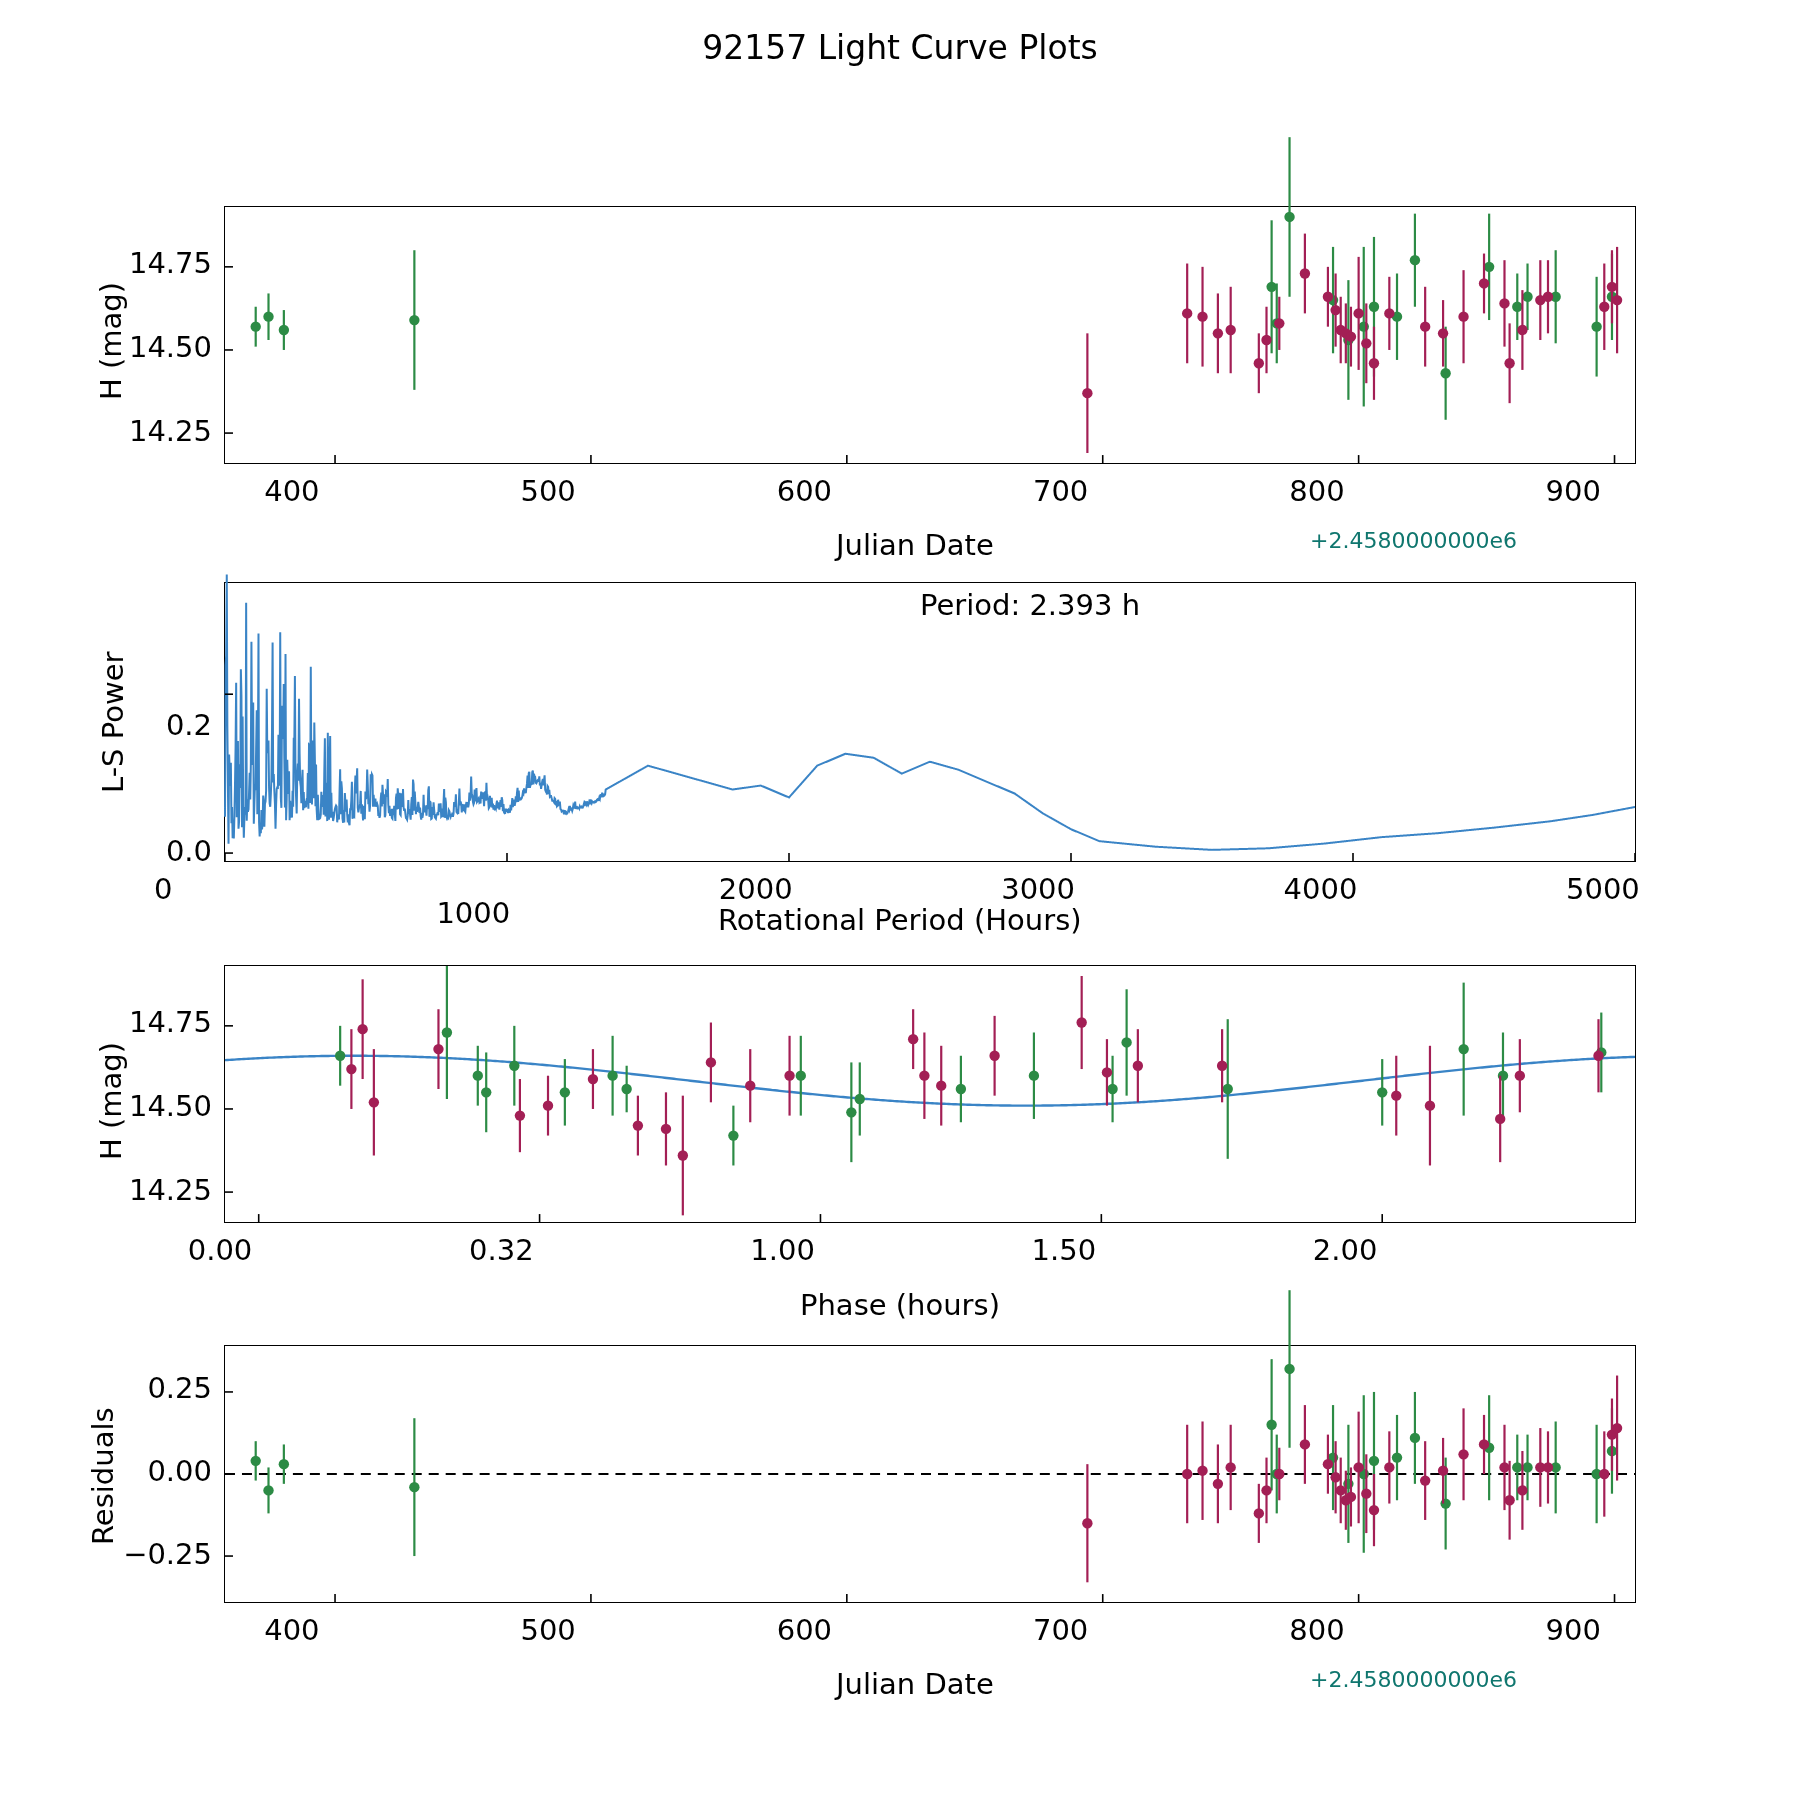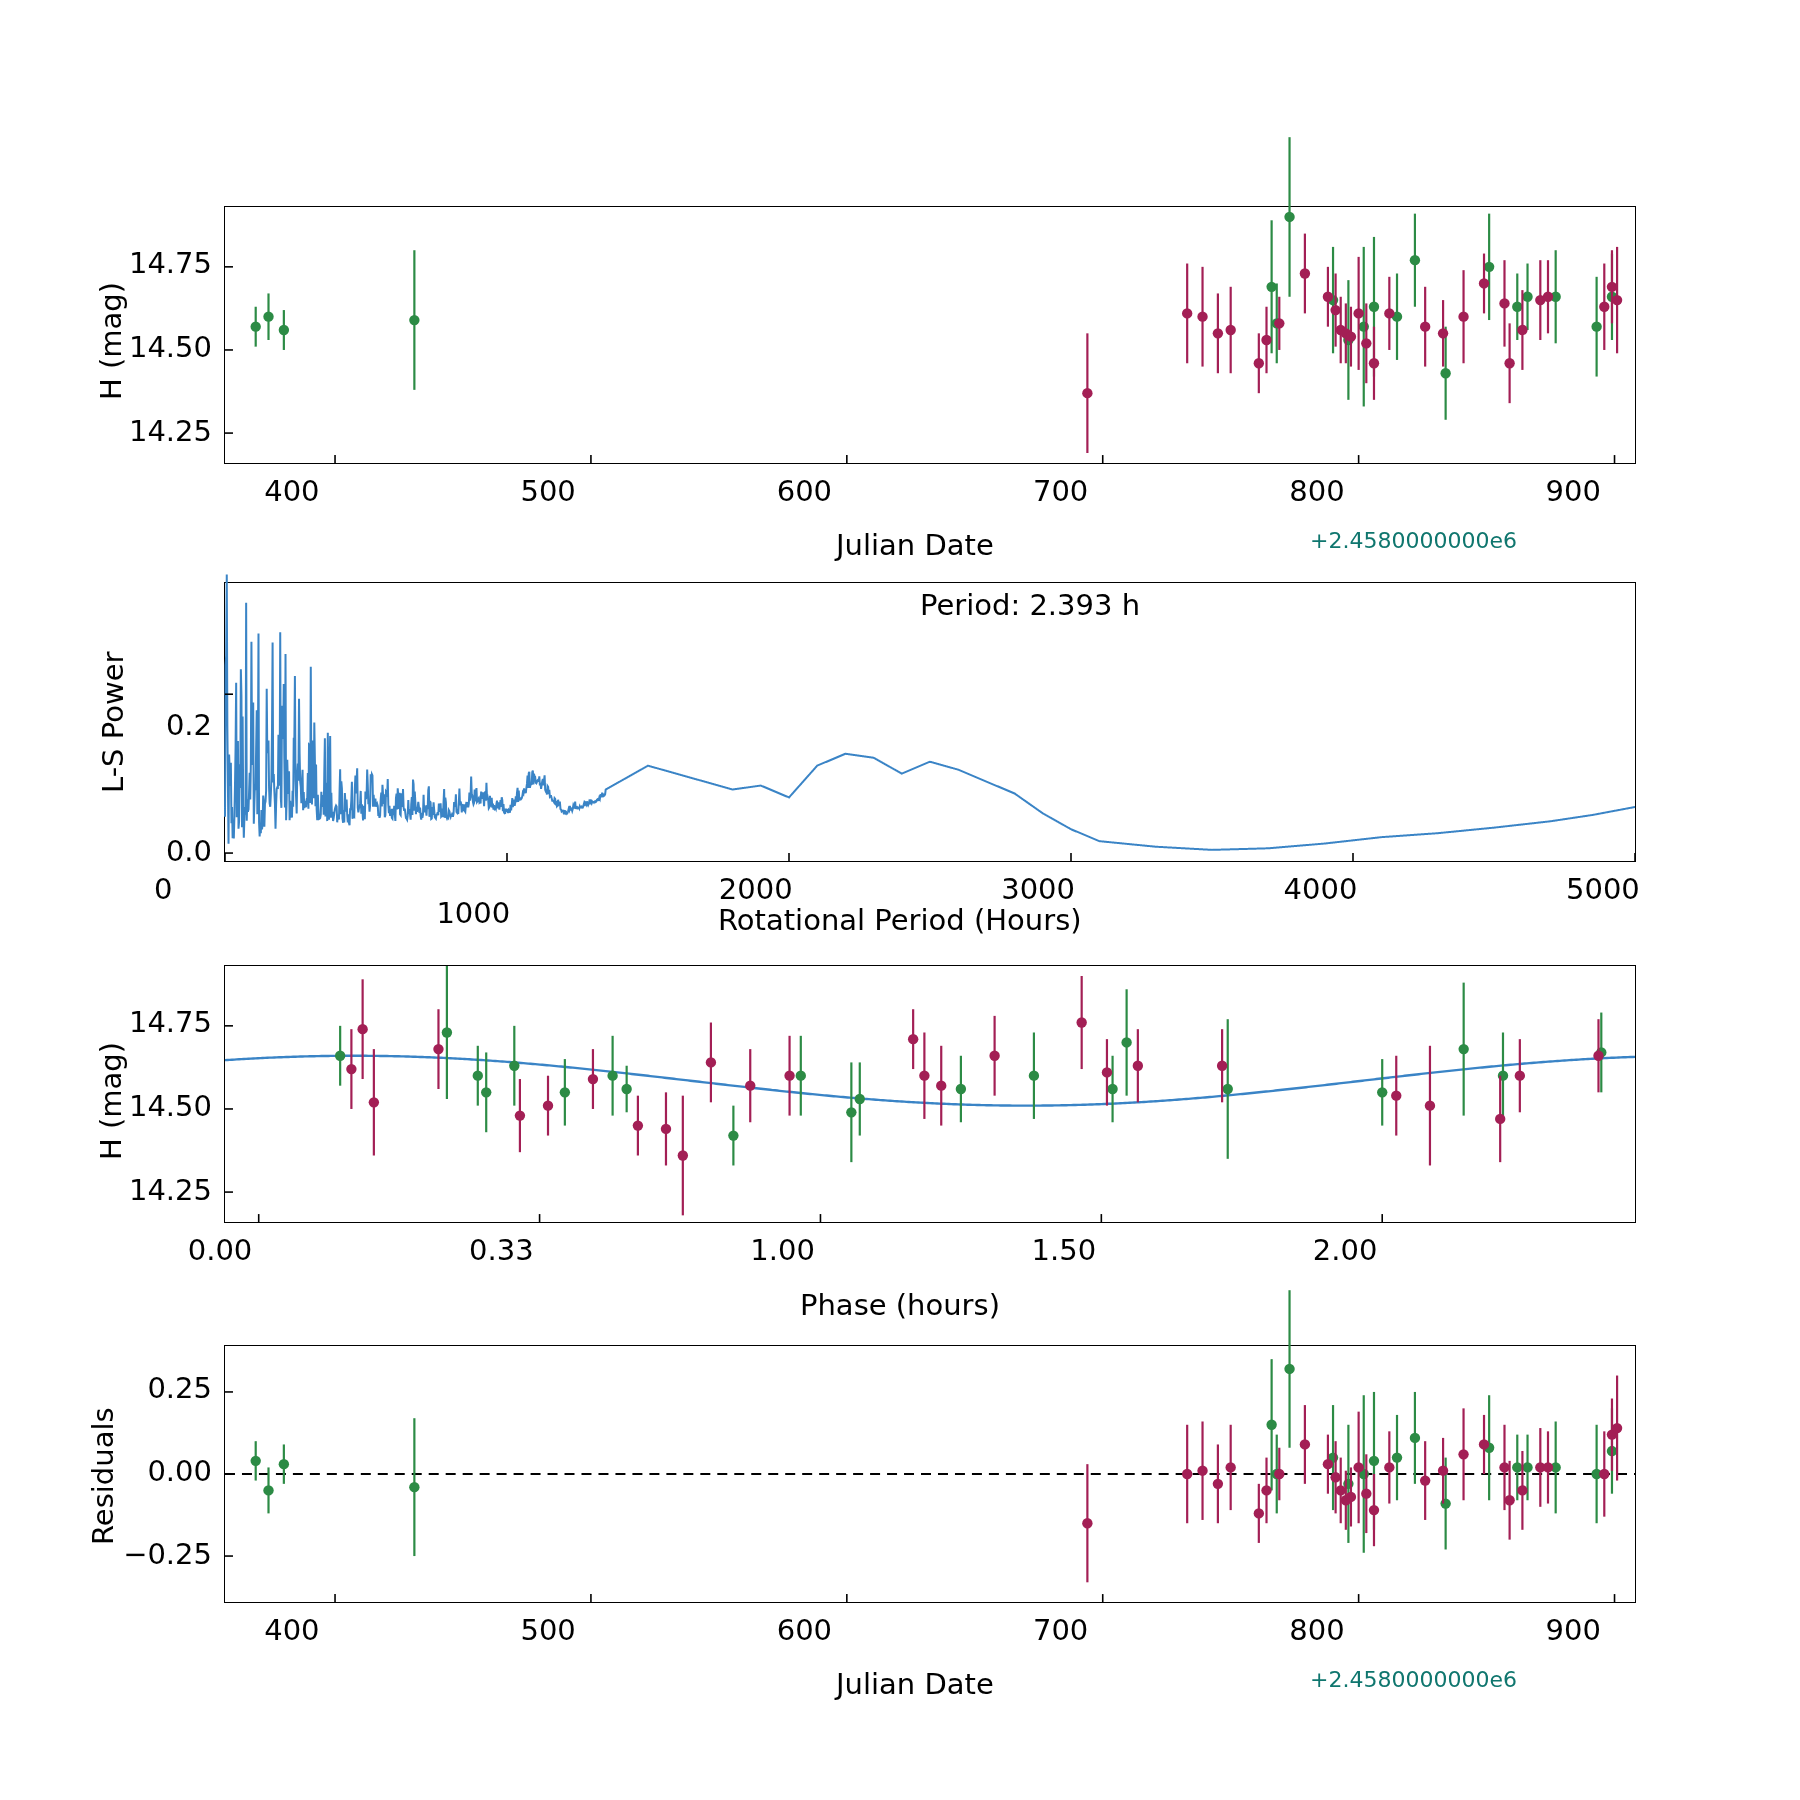--- a/index.html
+++ b/index.html
@@ -70,20 +70,21 @@
     font-size: 29px;
     color: #000;
     white-space: nowrap;
   }
 </style>
 </head>
 <body>
 
 <div id="figure">
 
+  <div class="fig-title">92157 Light Curve Plots</div>
 
   <div class="panel" id="panel-lightcurve" style="left:224px; top:206px; width:1412px; height:258px;">
     <svg id="svg-lightcurve" viewBox="0 0 1412 258" preserveAspectRatio="none">
         <g>
           <line x1="30.7513611615245" y1="100.5194805194802" x2="30.7513611615245" y2="140.7272727272728" stroke="#2c8b45" stroke-width="2.2"></line>
           <circle cx="30.7513611615245" cy="120.62337662337649" r="5.2" fill="#2c8b45"></circle>
           <line x1="43.56442831215971" y1="87.11688311688309" x2="43.56442831215971" y2="134.02597402597422" stroke="#2c8b45" stroke-width="2.2"></line>
           <circle cx="43.56442831215971" cy="110.57142857142867" r="5.2" fill="#2c8b45"></circle>
           <line x1="58.94010889292196" y1="103.87012987012952" x2="58.94010889292196" y2="144.07792207792207" stroke="#2c8b45" stroke-width="2.2"></line>
           <circle cx="58.94010889292196" cy="123.97402597402578" r="5.2" fill="#2c8b45"></circle>
@@ -458,21 +459,21 @@
       <div class="tick y" style="left: 52px; top: 246.312px; width: 160px;">14.75</div>
       <div class="tick x" style="left: 154px; top: 872px; width: 140px;">0</div>
       <div class="tick x" style="left: 436.4px; top: 896px; width: 140px;">1000</div>
       <div class="tick x" style="left: 718.8px; top: 872px; width: 140px;">2000</div>
       <div class="tick x" style="left: 1001.2px; top: 872px; width: 140px;">3000</div>
       <div class="tick x" style="left: 1283.6px; top: 872px; width: 140px;">4000</div>
       <div class="tick x" style="left: 1566px; top: 872px; width: 140px;">5000</div>
       <div class="tick y" style="left: 52px; top: 834px; width: 160px;">0.0</div>
       <div class="tick y" style="left: 52px; top: 708px; width: 160px;">0.2</div>
       <div class="tick x" style="left: 187.753px; top: 1233px; width: 140px;">0.00</div>
-      <div class="tick x" style="left: 469.028px; top: 1233px; width: 140px;">0.33</div>
+      <div class="tick x" style="left: 469.028px; top: 1233px; width: 140px;">0.32</div>
       <div class="tick x" style="left: 750.303px; top: 1233px; width: 140px;">1.00</div>
       <div class="tick x" style="left: 1031.58px; top: 1233px; width: 140px;">1.50</div>
       <div class="tick x" style="left: 1312.85px; top: 1233px; width: 140px;">2.00</div>
       <div class="tick y" style="left: 52px; top: 1172.84px; width: 160px;">14.25</div>
       <div class="tick y" style="left: 52px; top: 1089.08px; width: 160px;">14.50</div>
       <div class="tick y" style="left: 52px; top: 1005.31px; width: 160px;">14.75</div>
       <div class="tick x" style="left: 264.192px; top: 1613px; width: 140px;">400</div>
       <div class="tick x" style="left: 520.454px; top: 1613px; width: 140px;">500</div>
       <div class="tick x" style="left: 776.715px; top: 1613px; width: 140px;">600</div>
       <div class="tick x" style="left: 1032.98px; top: 1613px; width: 140px;">700</div>

